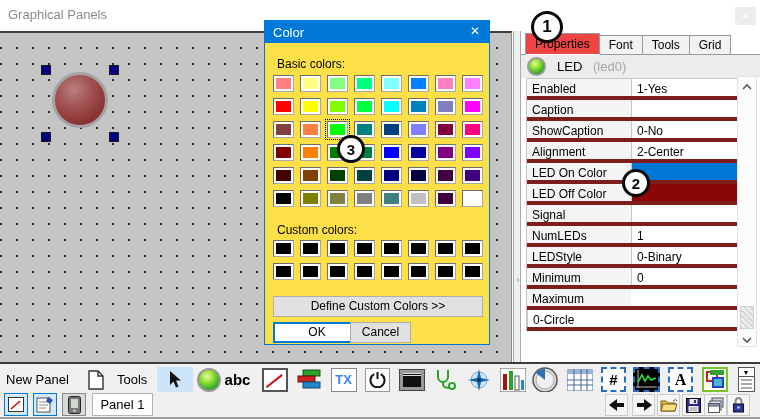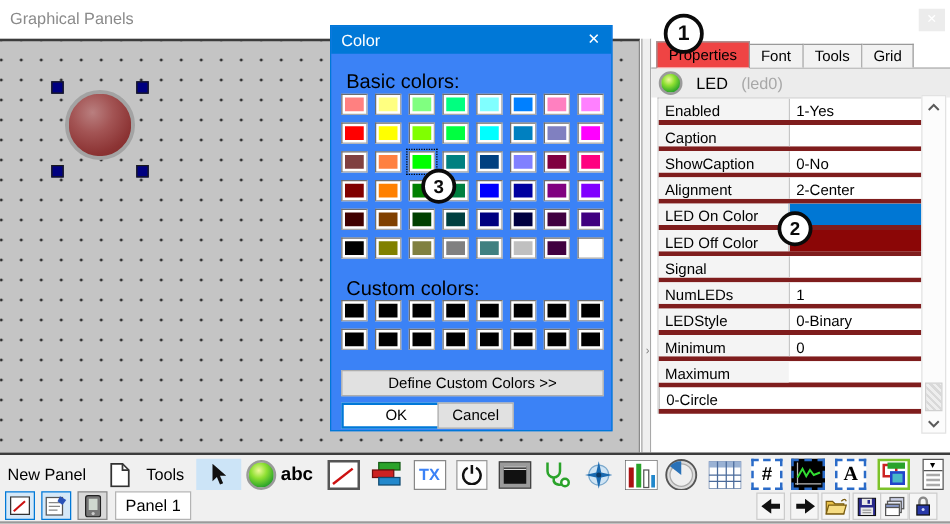--- a/index.html
+++ b/index.html
@@ -47,26 +47,26 @@
   .pval { flex:1; font-size:12px; color:#000; line-height:20px; padding-left:5px; border-left:1px solid #c6c6c6; background:#fff; }
   .pval.swatchcell { padding:0; }
 
   .vscroll { position:absolute; left:216px; top:45px; width:20px; height:271px; background:#fcfcfc; border:1px solid #e2e2e2; }
   .sb-btn { position:absolute; left:0; width:18px; height:16px; text-align:center; color:#5a5a5a; }
   .sb-up { top:0; } .sb-down { bottom:0; }
   .sb-thumb { position:absolute; left:2px; top:229px; width:14px; height:23px;
     background:repeating-linear-gradient(45deg,#d9d9d9 0 2px,#eeeeee 2px 4px); border:1px solid #d0d0d0; }
 
   
-  .dialog { position:absolute; left:264px; top:20px; width:226px; height:325px; background:#3b82f6;
+  .dialog { position:absolute; left:264px; top:20px; width:226px; height:325px; background:#fde047;
     border:1px solid #0078d7; z-index:50;padding-left:22px; }
   .dlg-title { position:absolute; left:0; top:0; width:100%; height:22px; background:#0078d7; }
   .dlg-title-text { position:absolute; left:8px; top:4px; font-size:13px; color:#fff; }
   .dlg-close { position:absolute; right:9px; top:3px; font-size:12px; color:#fff; }
-  .dlg-label { position:absolute; left:12px; font-size:16px; color:#000; }
+  .dlg-label { position:absolute; left:12px; font-size:12px; color:#000; }
   .lbl-basic { top:36px; } .lbl-custom { top:202px; }
   .cgrid { position:absolute; left:8px; display:grid; grid-template-columns:repeat(8,21px); gap:6px; }
   .grid-basic { top:54px; } .grid-custom { top:219px; }
   .cframe { width:21px; height:17px; background:#fff; padding:2px;
     border:1px solid #a8a8a8; border-top-color:#6e6e6e; border-left-color:#6e6e6e; }
   .cframe.selected { outline:1px dotted #000; outline-offset:1px; }
   .chip { width:100%; height:100%; }
   .btn { position:absolute; background:#e1e1e1; border:1px solid #adadad; font-size:12px; color:#000;
     text-align:center; font-family:"Liberation Sans", sans-serif; }
   .btn-define { left:8px; top:275px; width:210px; height:21px; line-height:19px; }

